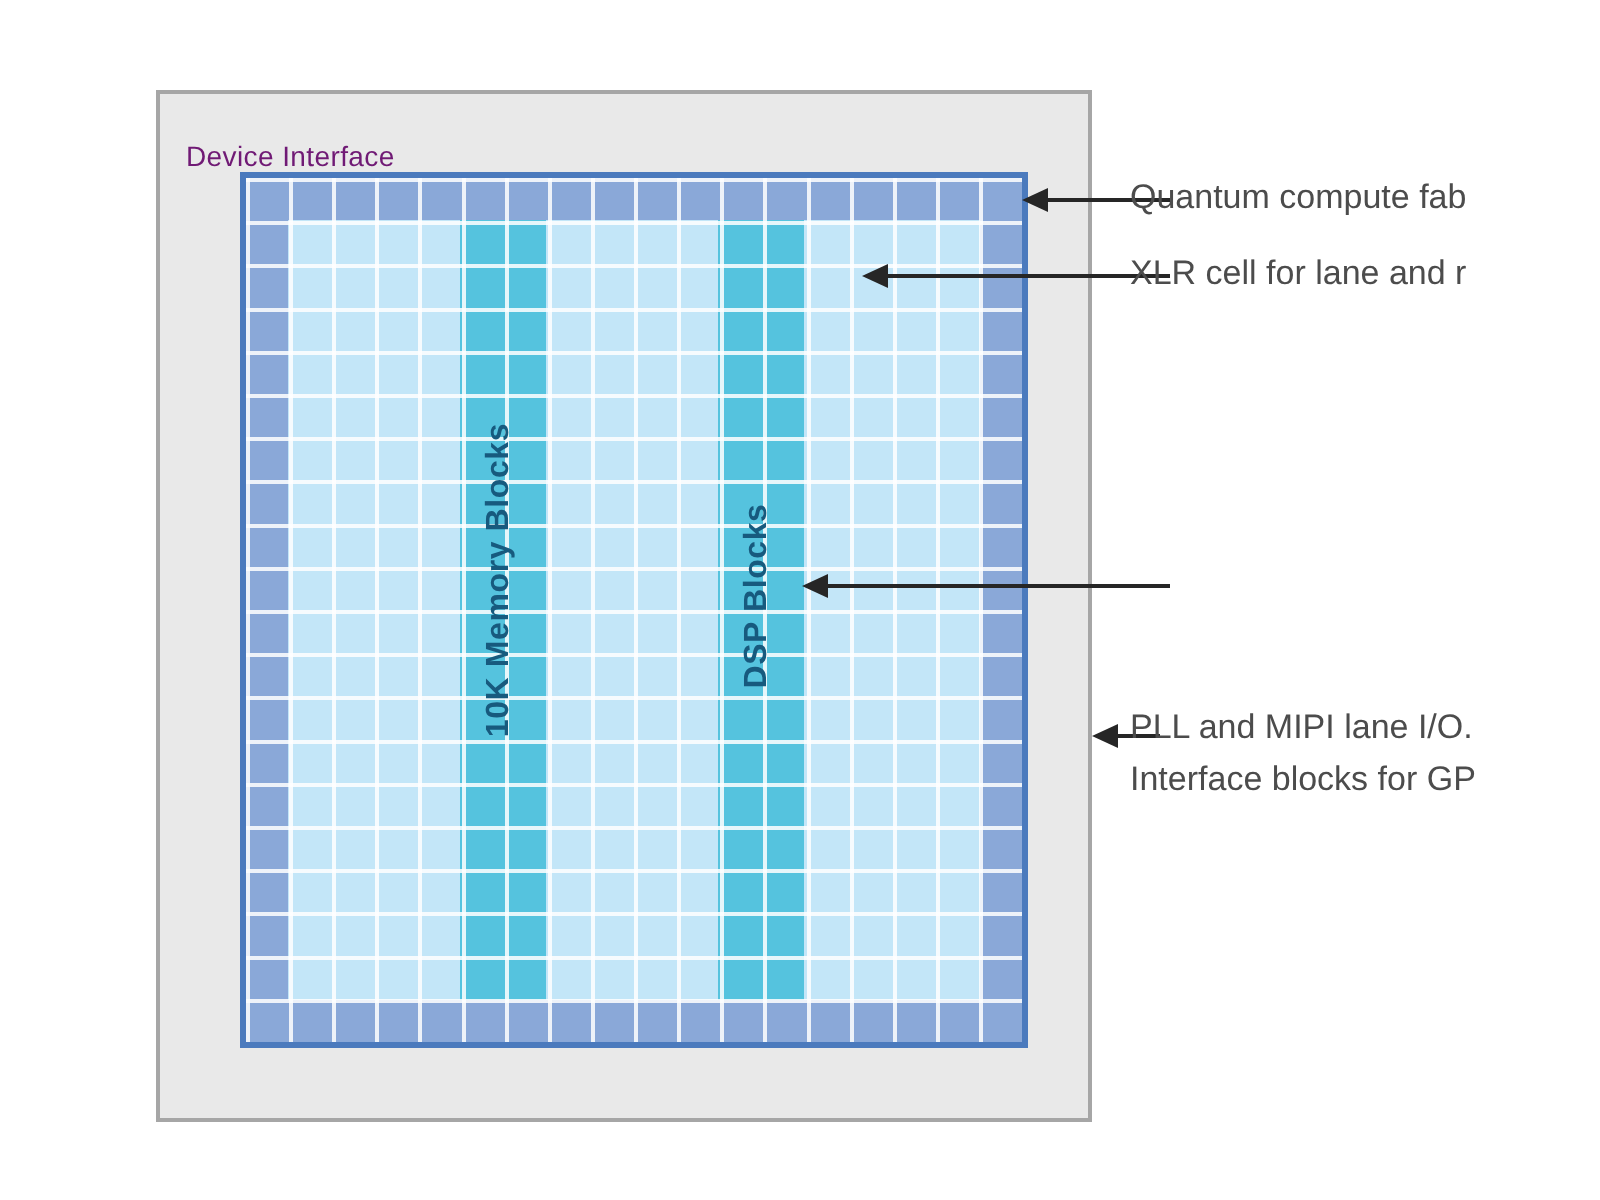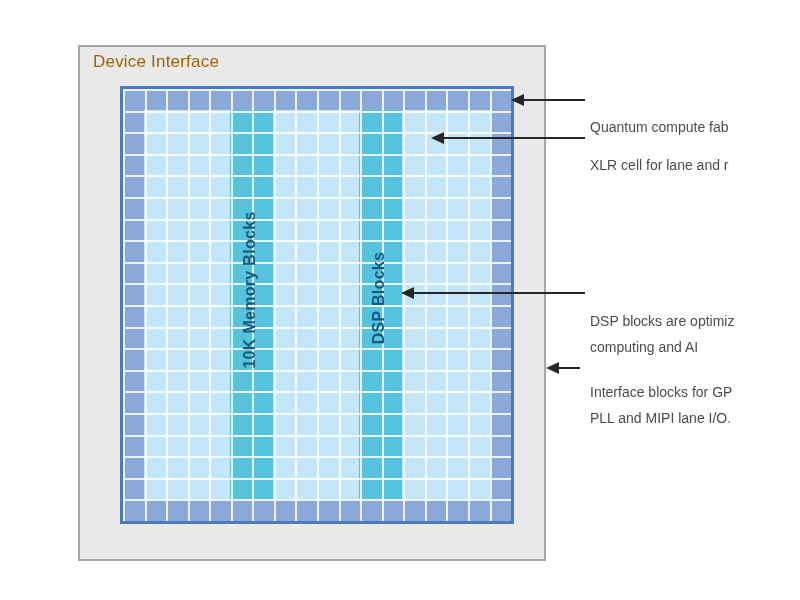--- a/index.html
+++ b/index.html
@@ -7,22 +7,22 @@
     position:relative; width:800px; height:600px; overflow:hidden;
     font-family:"Liberation Sans", sans-serif; background:#ffffff;
   }
 
   
   .device-box {
     position:absolute; left:78px; top:45px; width:468px; height:516px;
     background:#e9e9e9; border:2px solid #a6a6a6; box-sizing:border-box;
   }
   .device-title {
-    position:absolute; left:13px; top:5px;
-    font-size:17px; color:#a16207; letter-spacing:0.2px;
+    position:absolute; left:13px; top:23px;
+    font-size:14px; color:#701a75; letter-spacing:0.2px;
   }
 
   
   .grid {
     position:absolute; left:40px; top:39px; width:394px; height:438px;
     border:3px solid #4b7abd; box-sizing:border-box;
     background:#8aa8d8; 
   }
   .grid-inner {
     position:absolute; top:21px; left:21px; right:21px; bottom:21px;
@@ -49,22 +49,22 @@
   
   .leader { position:absolute; height:2px; background:#262626; }
   .leader .head {
     position:absolute; left:-13px; top:-5px; width:0; height:0;
     border-style:solid; border-width:6px 13px 6px 0;
     border-color:transparent #262626 transparent transparent;
   }
 
   
   .ann {
-    position:absolute; left:590px; white-space:nowrap;
-    font-size:14px; line-height:26px; color:#4c4c4c;margin-top:28px;
+    position:absolute; left:565px; white-space:nowrap;
+    font-size:17px; line-height:26px; color:#4c4c4c;
   }
 </style>
 </head>
 <body>
 
 <div class="canvas">
 
   <div class="device-box">
     <div class="device-title">Device Interface</div>
 
@@ -91,22 +91,18 @@
   <div class="leader" style="left:559px; top:367px; width:21px;">
     <span class="head"></span>
   </div>
 
   <div class="ann" style="top:86px;">
     <div>Quantum compute fab</div>
   </div>
   <div class="ann" style="top:124px;">
     <div>XLR cell for lane and r</div>
   </div>
-  <div class="ann" style="top:280px;">
-    <div>DSP blocks are optimiz</div>
-    <div>computing and AI</div>
-  </div>
   <div class="ann" style="top:351px;">
+    <div>PLL and MIPI lane I/O.</div>
     <div>Interface blocks for GP</div>
-    <div>PLL and MIPI lane I/O.</div>
   </div>
 
 </div>
 
 </body></html>

